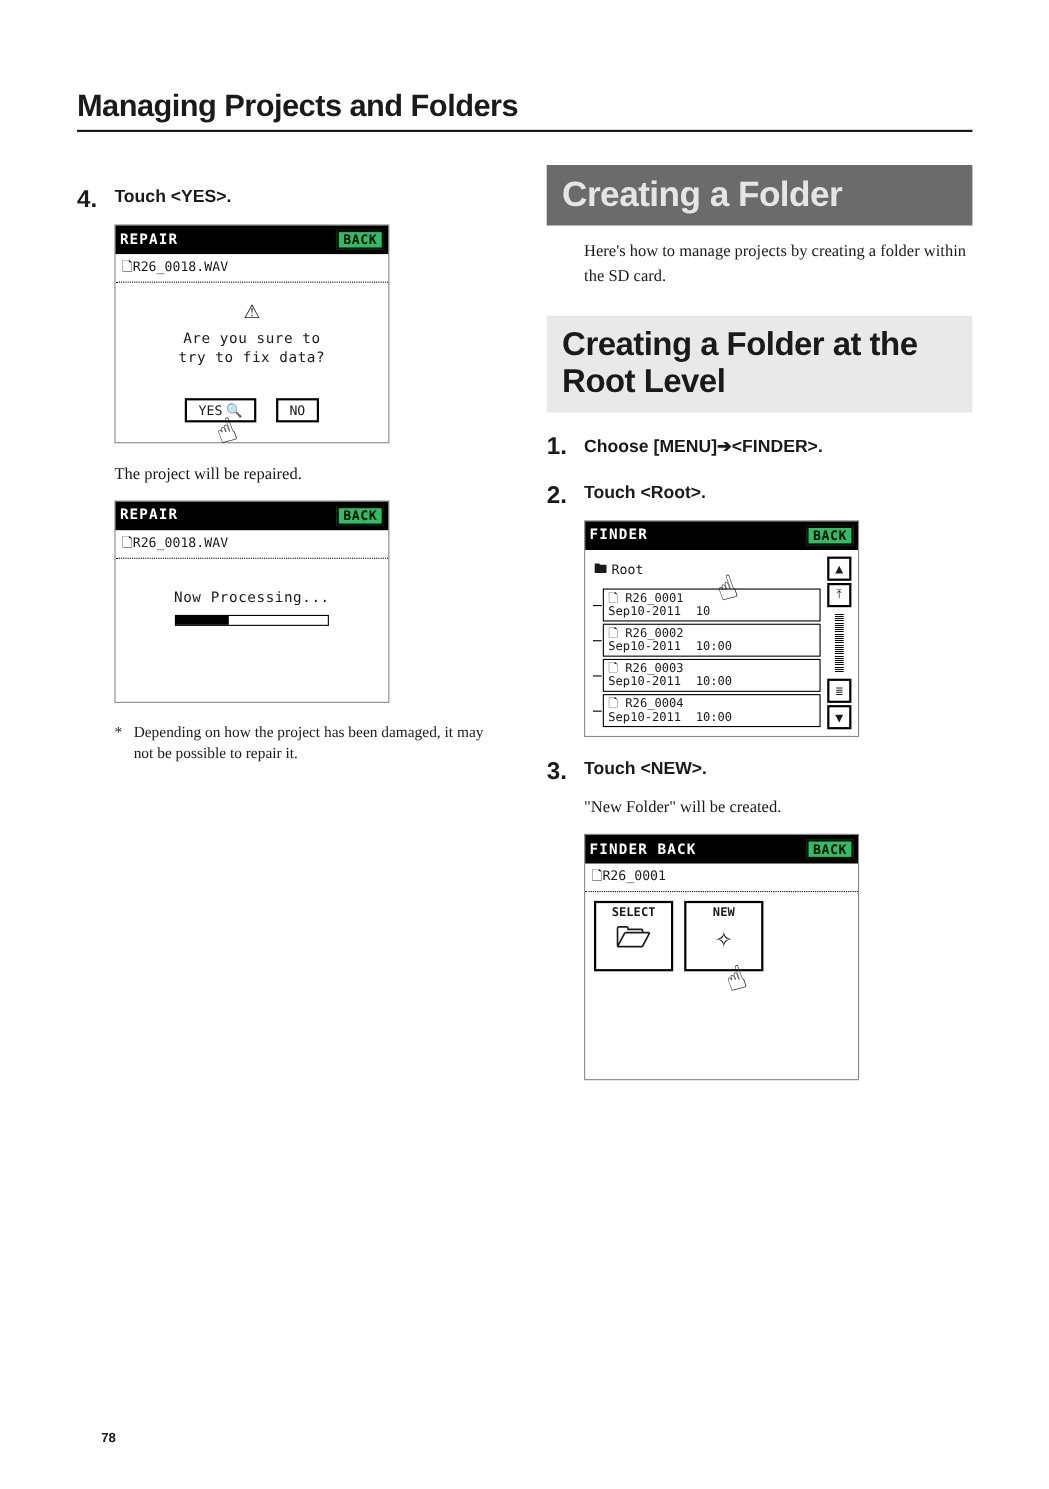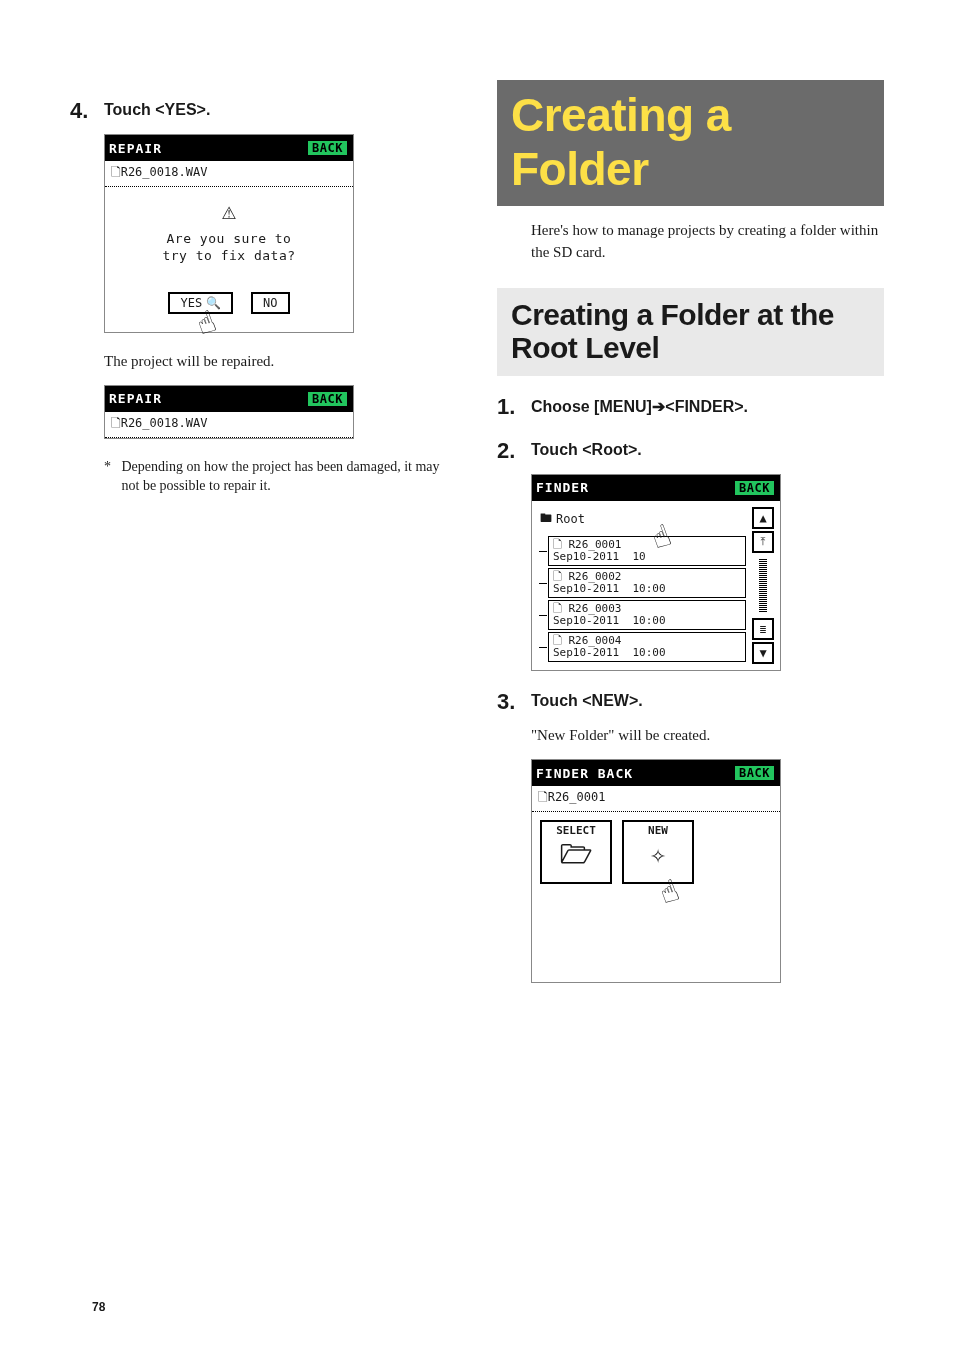--- a/index.html
+++ b/index.html
@@ -8,21 +8,21 @@
   .section-title { font-family: "Helvetica Neue", Arial, sans-serif; font-size: 28px; font-weight: 600; letter-spacing: -0.5px; border-bottom: 2px solid #1a1a1a; padding-bottom: 6px; margin-bottom: 30px; }
   .columns { display: flex; gap: 40px; }
   .col { flex: 1; }
   .step { display: flex; gap: 8px; margin-bottom: 10px; margin-top: 18px; }
   .step-num { font-family: Arial, sans-serif; font-size: 22px; font-weight: 700; min-width: 26px; }
   .step-text { font-family: Arial, sans-serif; font-size: 16px; font-weight: 700; padding-top: 3px; }
   .body-text { font-family: "Times New Roman", Georgia, serif; font-size: 15px; line-height: 1.45; margin: 12px 0 12px 34px; }
   .note { font-family: "Times New Roman", Georgia, serif; font-size: 14px; line-height: 1.4; margin: 14px 0 0 34px; }
   .note-star { display: inline-block; width: 14px; vertical-align: top; }
   .note-body { display: inline-block; width: calc(100% - 18px); vertical-align: top; }
-  .h1-box { background: #6b6b6b; color: #fde047; font-family: "Helvetica Neue", Arial, sans-serif; font-size: 46px; font-weight: 600; letter-spacing: -0.5px; padding: 8px 14px 10px 14px; margin-bottom: 14px; }
+  .h1-box { background: #6b6b6b; color: #e5e5e5; font-family: "Helvetica Neue", Arial, sans-serif; font-size: 32px; font-weight: 600; letter-spacing: -0.5px; padding: 8px 14px 10px 14px; margin-bottom: 14px; }
   .h2-box { background: #e9e9e9; font-family: "Helvetica Neue", Arial, sans-serif; font-size: 30px; font-weight: 600; letter-spacing: -0.5px; padding: 10px 14px 12px 14px; margin: 24px 0 14px 0; line-height: 1.1; }
   .intro { font-family: "Times New Roman", Georgia, serif; font-size: 15px; line-height: 1.45; margin: 0 0 0 34px; }
 
   
   .screen { width: 250px; margin: 10px 0 18px 34px; border: 1px solid #888; background: #fff; font-family: "Lucida Console", Menlo, monospace; font-size: 13px; }
   .scr-top { display: flex; align-items: center; justify-content: space-between; background: #000; color: #fff; padding: 4px 4px; }
   .scr-title { font-weight: 700; letter-spacing: 1px; }
   .back-btn { background: #22c55e; color: #000; font-weight: 700; border: 2px solid #000; padding: 0 4px; font-size: 12px; letter-spacing: 0.5px; }
   .crumb { padding: 2px 6px; border-bottom: 1px dotted #000; font-size: 12px; }
   .scr-body { padding: 10px 6px 18px 6px; text-align: center; position: relative; min-height: 130px; }
@@ -53,20 +53,21 @@
 
   .hand { position: absolute; font-size: 30px; transform: rotate(-20deg); pointer-events:none;}
   .page-num { position: absolute; bottom: 40px; left: 92px; font-family: Arial, sans-serif; font-weight: 700; font-size: 12px; }
   .arrow-inline { font-family: Arial, sans-serif; }
 </style>
 </head>
 <body>
 
 <div class="page">
 
+  <div class="section-title">Managing Projects and Folders</div>
 
   <div class="columns">
 
     <div class="col">
 
       <div class="step">
         <div class="step-num">4.</div>
         <div class="step-text">Touch &lt;YES&gt;.</div>
       </div>
 
@@ -92,20 +93,26 @@
       </div>
 
       <div class="body-text">The project will be repaired.</div>
 
       <div class="screen">
         <div class="scr-top">
           <span class="scr-title">REPAIR</span>
           <span class="back-btn">BACK</span>
         </div>
         <div class="crumb">🗋<span>R26_0018.WAV</span></div>
+        <div class="scr-body">
+          <div class="progress-label">Now Processing...</div>
+          <div class="progress-bar">
+              <div class="progress-fill"></div>
+            </div>
+        </div>
       </div>
 
       <div class="note">
         <span class="note-star">*</span>
         <span class="note-body">Depending on how the project has been damaged, it may not be possible to repair it.</span>
       </div>
     </div>
 
     <div class="col">
 

